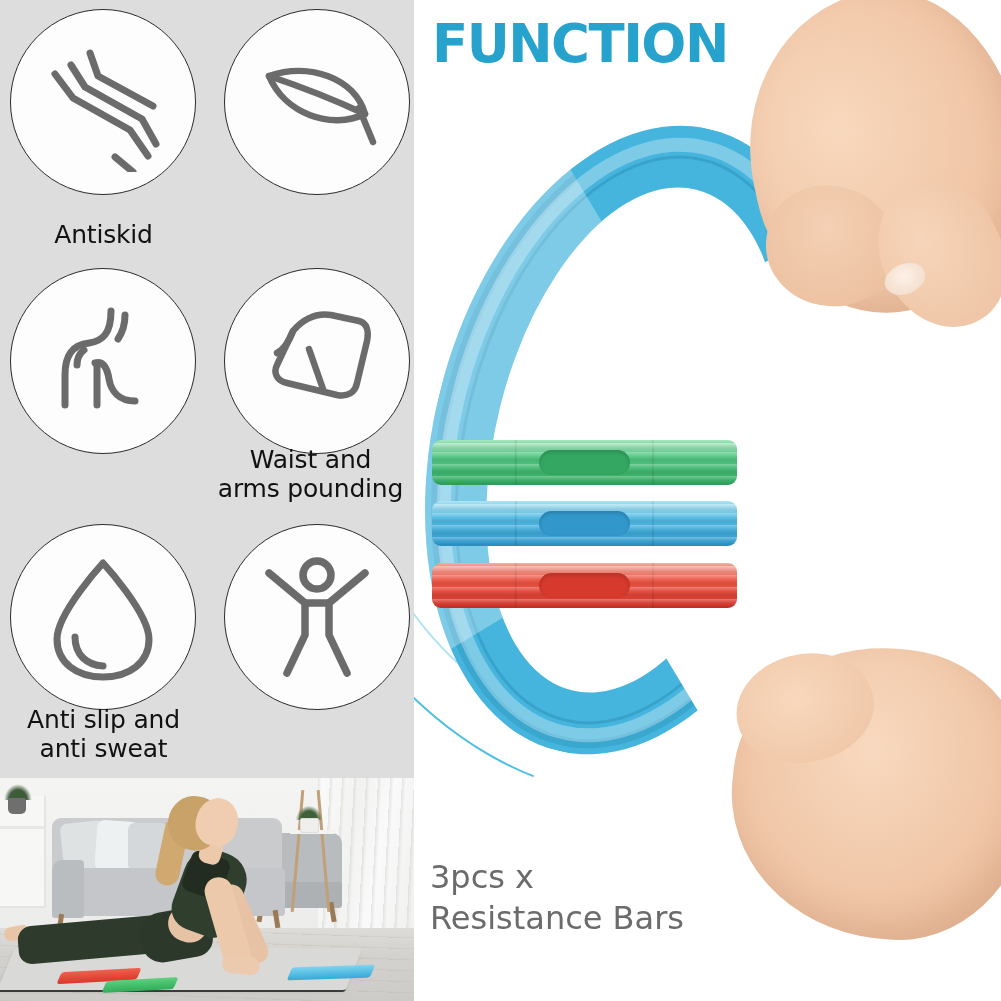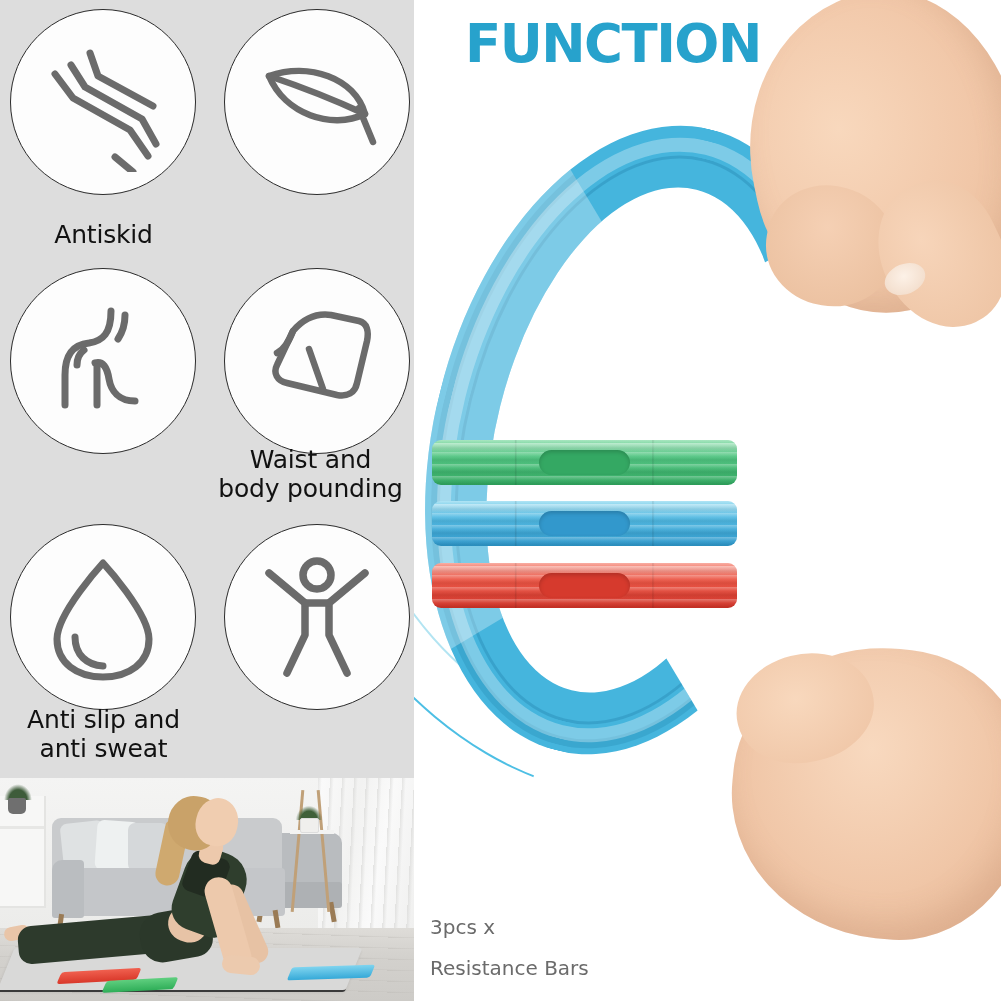--- a/index.html
+++ b/index.html
@@ -113,21 +113,20 @@
     border-radius:3px;transform:skewX(-24deg) rotate(-2deg);}
 
   
   #right-section{position:absolute;left:414px;top:0;width:587px;height:1001px;background:#fff;overflow:hidden;}
 
   #function-title{
     position:absolute;left:18px;top:13px;
     font-family:"DejaVu Sans","Liberation Sans",sans-serif;
     font-size:53px;font-weight:bold;letter-spacing:-1.5px;
     color:#27a2cc;
-    margin-left:33px;
   }
 
   
   .motion-arc{position:absolute;border-radius:50%;border:2.2px solid transparent;}
   #arc-outer{
     left:-120px;top:115px;width:480px;height:700px;
     border:2.4px solid #2fb4e0;
     border-right-color:transparent;border-top-color:transparent;border-bottom-color:transparent;
     border-radius:50%;
     transform:rotate(-30deg);
@@ -236,23 +235,23 @@
   .bar-seams{position:absolute;left:0;top:0;right:0;bottom:0;
     background:linear-gradient(90deg,
       rgba(0,0,0,0) 0%,rgba(0,0,0,0) 27%,rgba(0,0,0,.10) 27.4%,rgba(0,0,0,0) 28%,
       rgba(0,0,0,0) 72%,rgba(0,0,0,.10) 72.4%,rgba(0,0,0,0) 73%);}
   .bar-grip{position:absolute;left:35%;top:22%;width:30%;height:56%;
     border-radius:16px;}
   .bar-gloss{position:absolute;left:0;top:3px;width:100%;height:10px;
     background:linear-gradient(180deg,rgba(255,255,255,.45),rgba(255,255,255,0));}
 
   #caption{
-    position:absolute;left:16px;top:907px;
+    position:absolute;left:16px;top:857px;
     font-family:"DejaVu Sans","Liberation Sans",sans-serif;
-    font-size:20px;line-height:41px;color:#6b6b6b;
+    font-size:32px;line-height:41px;color:#6b6b6b;
     white-space:pre-line;letter-spacing:0px;
   }
 </style>
 </head>
 <body>
 
 <div id="page">
 
   <div id="feature-panel" style="background: rgb(221, 221, 221);">
 
@@ -293,21 +292,21 @@
     <div class="icon-circle" style="left:224px;top:268px;">
       <span>
         <svg width="140" height="140" viewBox="0 0 140 140" fill="none" stroke="#6b6b6b" stroke-width="6.5" stroke-linecap="round" stroke-linejoin="round">
           <path d="M46 40 C58 26 70 22 84 24 L112 30 C120 32 122 40 120 50 L110 92 C108 102 100 106 90 104 L40 92 C30 90 26 82 30 74 Z"></path>
           <path d="M46 40 C42 50 38 58 30 62"></path>
           <path d="M62 58 L76 98"></path>
         </svg>
       </span>
     </div>
     <div class="feature-label" style="left:207px;top:445px;width:207px;">Waist and
-body pounding</div>
+arms pounding</div>
 
     <div class="icon-circle" style="left:10px;top:524px;">
       <span>
         <svg width="140" height="140" viewBox="0 0 140 140" fill="none" stroke="#6b6b6b" stroke-width="7" stroke-linecap="round" stroke-linejoin="round">
           <path d="M70 16 C70 16 24 66 24 92 C24 116 44 130 70 130 C96 130 116 116 116 92 C116 66 70 16 70 16 Z"></path>
           <path d="M42 90 C42 108 54 118 70 119"></path>
         </svg>
       </span>
     </div>
     <div class="feature-label" style="left:0px;top:705px;width:207px;">Anti slip and

